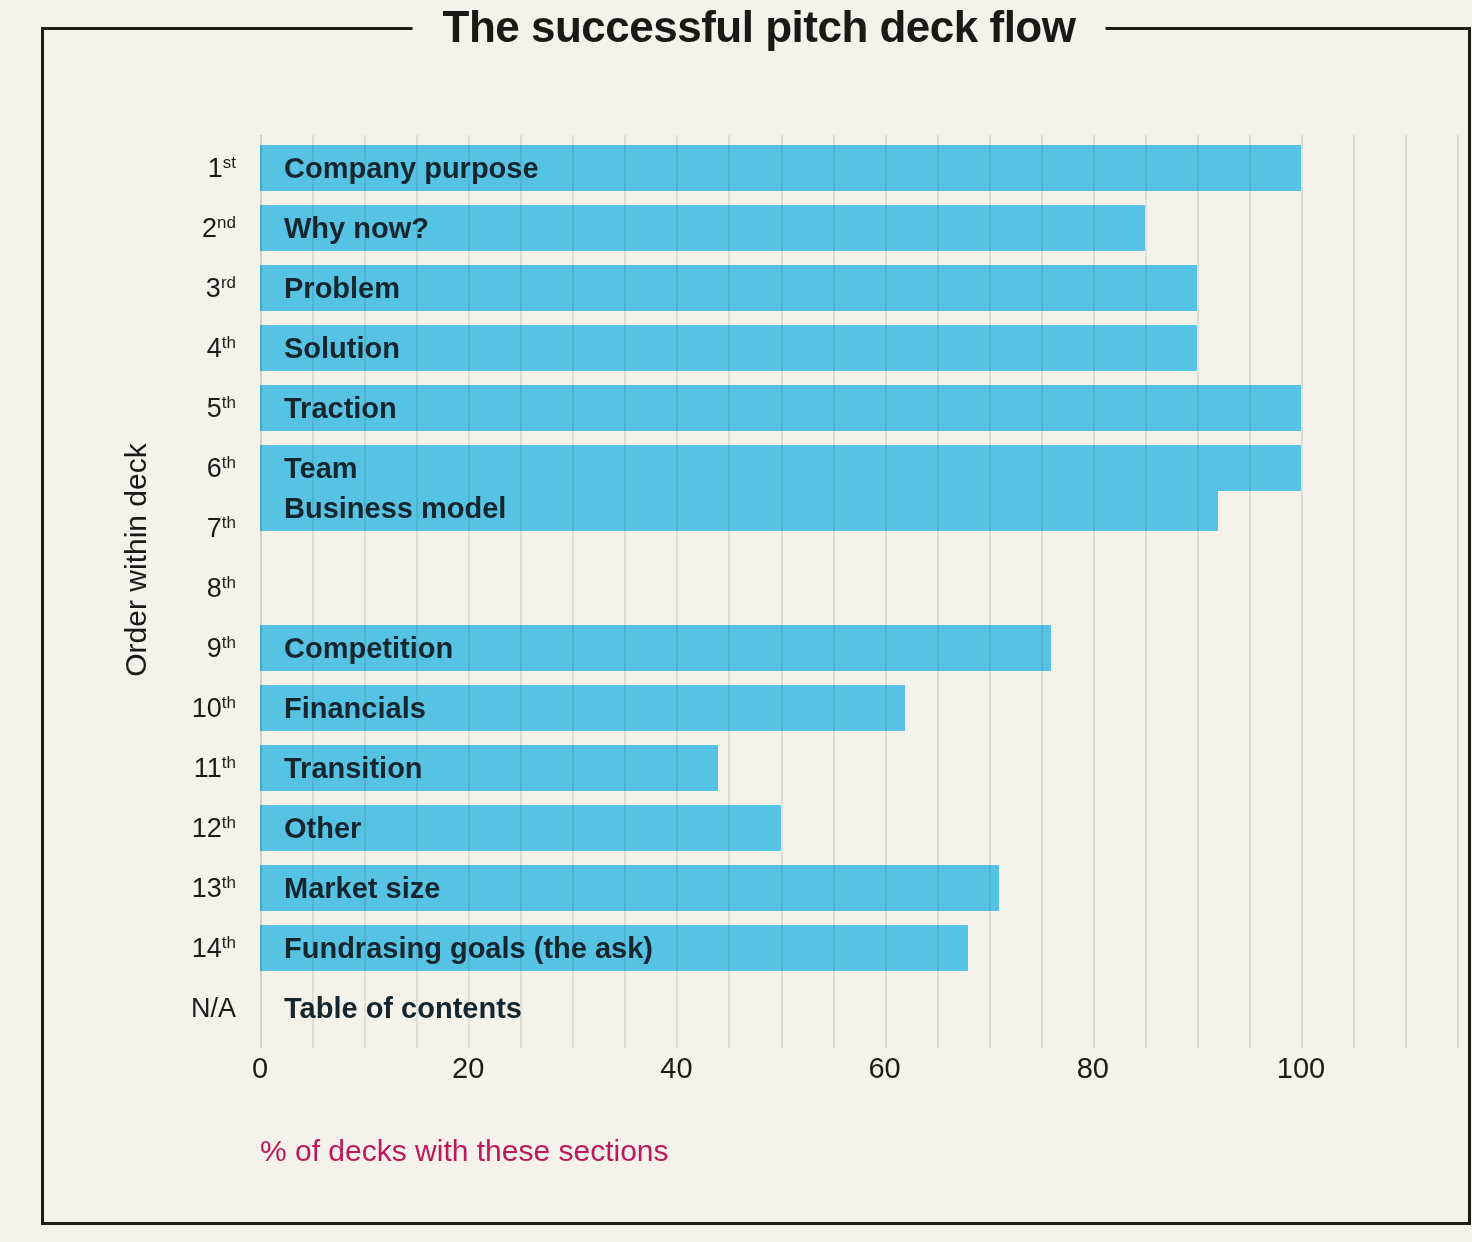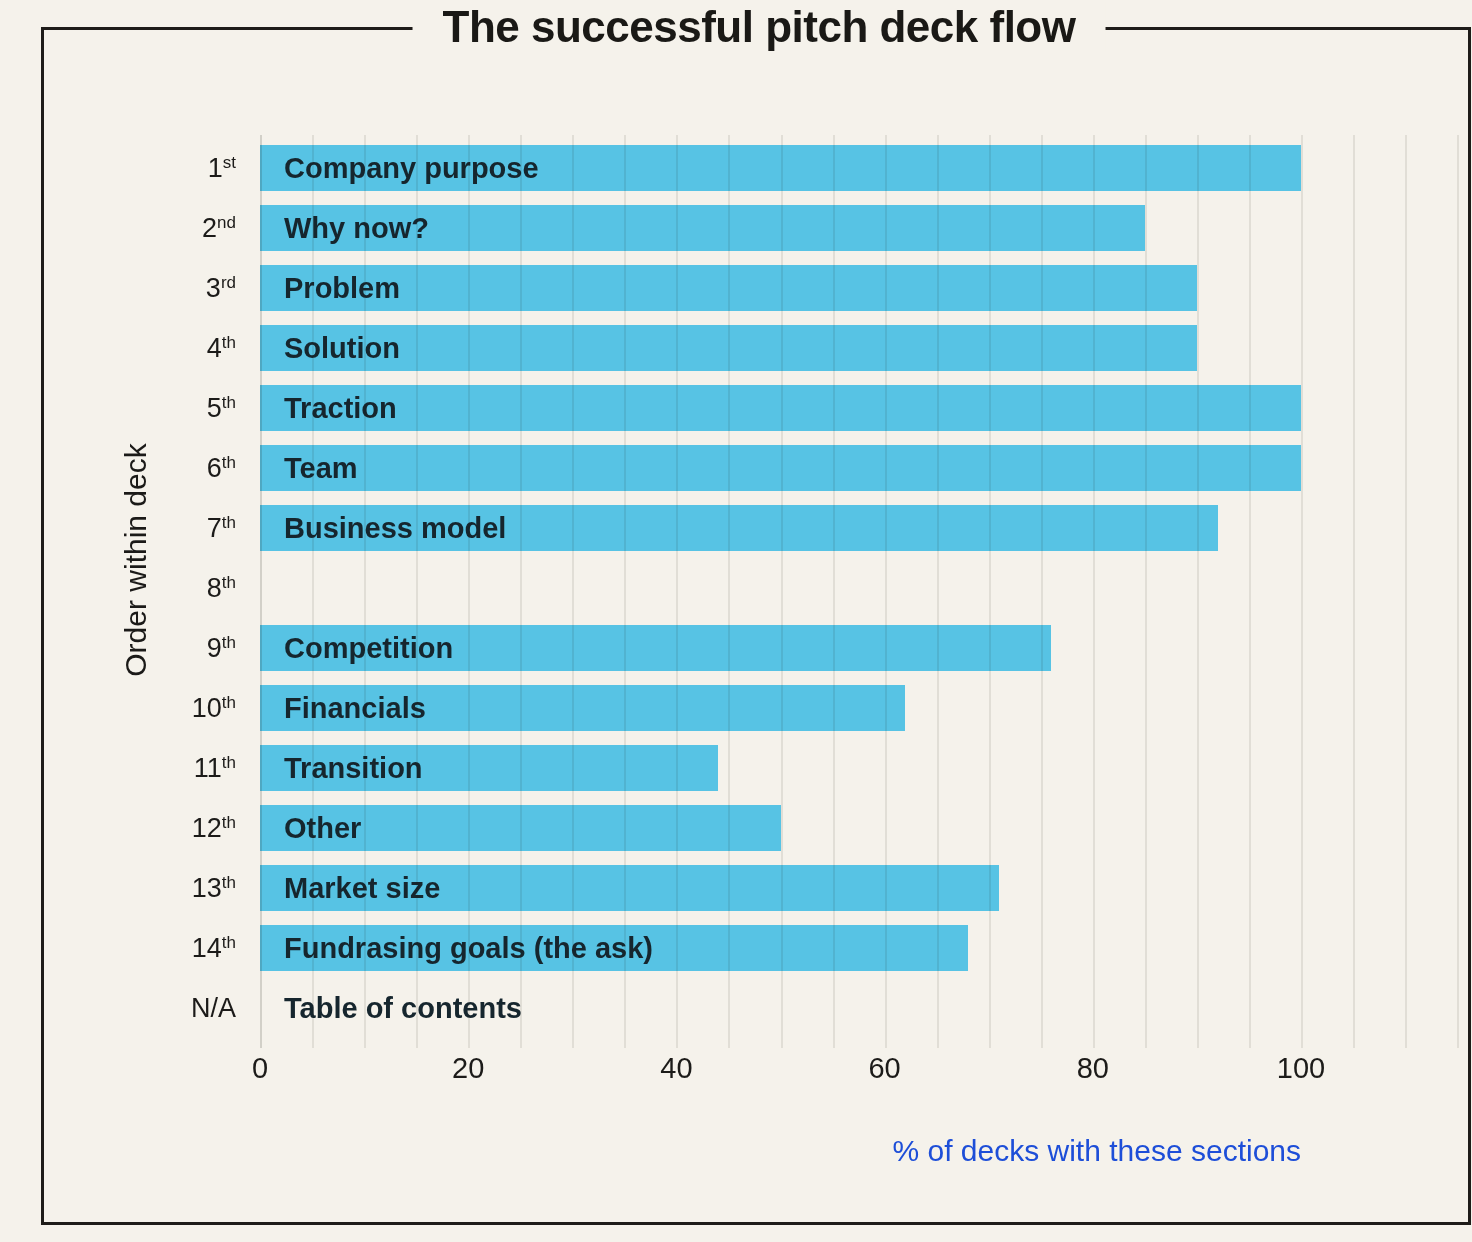--- a/index.html
+++ b/index.html
@@ -118,23 +118,23 @@
     position: absolute;
     transform: translateX(-50%);
     font-size: 29px;
     color: #1C1B19;
   }
   .x-axis-label {
     position: absolute;
     left: 236px;
     top: 1134px;
     width: 1041px;  
-    text-align: right;
+    text-align: left;
     font-size: 30px;
-    color: #1d4ed8;
+    color: #be185d;
   }
   .y-axis-label {
     position: absolute;
     left: 112px;
     top: 560px;
     transform: translate(-50%, -50%) rotate(-90deg);
     font-size: 30px;
     color: #1B1A18;
     white-space: nowrap;
   }
@@ -186,21 +186,21 @@
           <div class="bar-label">Solution</div>
         </div>
         <div class="row" style="top: 250px;">
           <div class="bar" style="width: 1041px; background: rgb(87, 195, 228);"></div>
           <div class="bar-label">Traction</div>
         </div>
         <div class="row" style="top: 310px;">
           <div class="bar" style="width: 1041px; background: rgb(87, 195, 228);"></div>
           <div class="bar-label">Team</div>
         </div>
-        <div class="row" style="top: 370px;">
+        <div class="row" style="top: 350px;">
           <div class="bar" style="width: 957.7px; background: rgb(87, 195, 228);"></div>
           <div class="bar-label">Business model</div>
         </div>
         <div class="row" style="top: 490px;">
           <div class="bar" style="width: 791.2px; background: rgb(87, 195, 228);"></div>
           <div class="bar-label">Competition</div>
         </div>
         <div class="row" style="top: 610px;">
           <div class="bar" style="width: 458px; background: rgb(87, 195, 228);"></div>
           <div class="bar-label">Transition</div>

